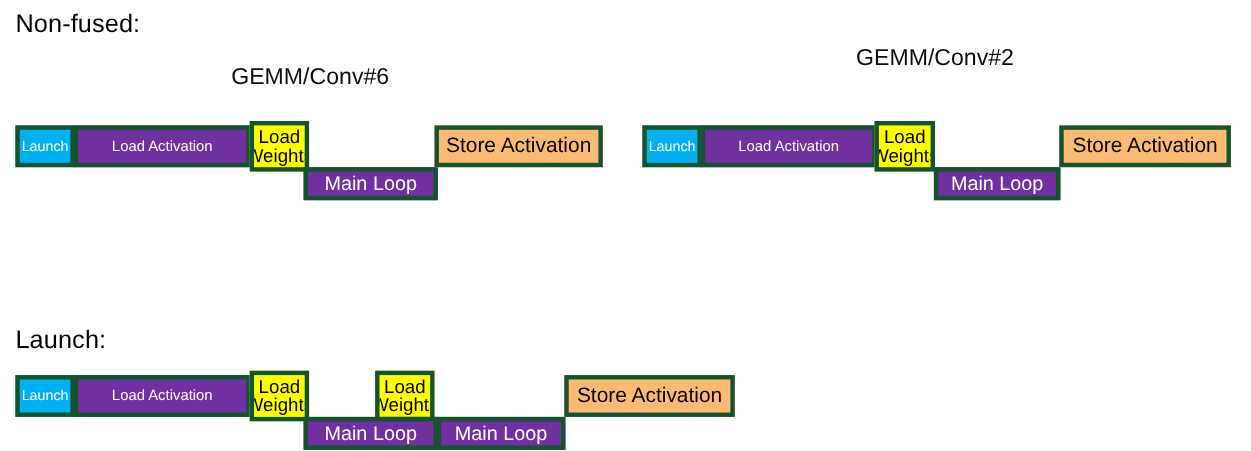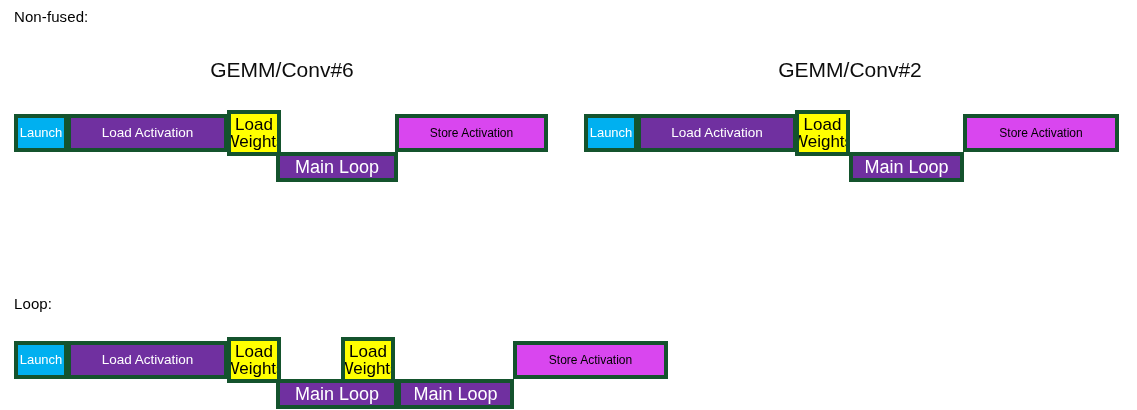--- a/index.html
+++ b/index.html
@@ -9,21 +9,21 @@
   }
   body {
     width: 1137px;
     height: 410px;
     position: relative;
     font-family: "Liberation Sans", sans-serif;
     overflow: hidden;
   }
   .section-label {
     position: absolute;
-    font-size: 15px;
+    font-size: 23px;
     color: #000000;
     letter-spacing: 0.1px;
     white-space: nowrap;
   }
   .group-title {
     position: absolute;
     font-size: 21px;
     color: #0d0d0d;
     white-space: nowrap;
     text-align: center;
@@ -58,33 +58,33 @@
     background: #ffff00;
     color: #000000;
     font-size: 17px;
   }
   .bar.main-loop {
     background: #7030a0;
     color: #ffffff;
     font-size: 18px;
   }
   .bar.store-activation {
-    background: #d946ef;
+    background: #fdba74;
     color: #000000;
-    font-size: 12px;
+    font-size: 19px;
   }
 </style>
 </head>
 <body>
 
 <div class="section-label" style="left:14px; top:8px;">Non-fused:</div>
 
 <div class="group-title" style="left:122px; top:58px; width:320px;">GEMM/Conv#6</div>
 
-<div class="group-title" style="left:690px; top:58px; width:320px;">GEMM/Conv#2</div>
+<div class="group-title" style="left:690px; top:41px; width:320px;">GEMM/Conv#2</div>
 
 <div class="bar launch" style="left:14px; top:114px; width:54px; height:38px;">
   <span class="bar-label">Launch</span>
 </div>
 <div class="bar load-activation" style="left:67px; top:114px; width:161px; height:38px;">
   <span class="bar-label">Load Activation</span>
 </div>
 <div class="bar load-weights" style="left:227px; top:110px; width:54px; height:46px;">
   <span class="bar-label">Load
 Weights</span>
@@ -106,21 +106,21 @@
   <span class="bar-label">Load
 Weights</span>
 </div>
 <div class="bar main-loop" style="left:849px; top:152px; width:115px; height:30px;">
   <span class="bar-label">Main Loop</span>
 </div>
 <div class="bar store-activation" style="left:963px; top:114px; width:156px; height:38px;">
   <span class="bar-label">Store Activation</span>
 </div>
 
-<div class="section-label" style="left:14px; top:295px;">Loop:</div>
+<div class="section-label" style="left:14px; top:295px;">Launch:</div>
 
 <div class="bar launch" style="left:14px; top:341px; width:54px; height:38px;">
   <span class="bar-label">Launch</span>
 </div>
 <div class="bar load-activation" style="left:67px; top:341px; width:161px; height:38px;">
   <span class="bar-label">Load Activation</span>
 </div>
 <div class="bar load-weights" style="left:227px; top:337px; width:54px; height:46px;">
   <span class="bar-label">Load
 Weights</span>

